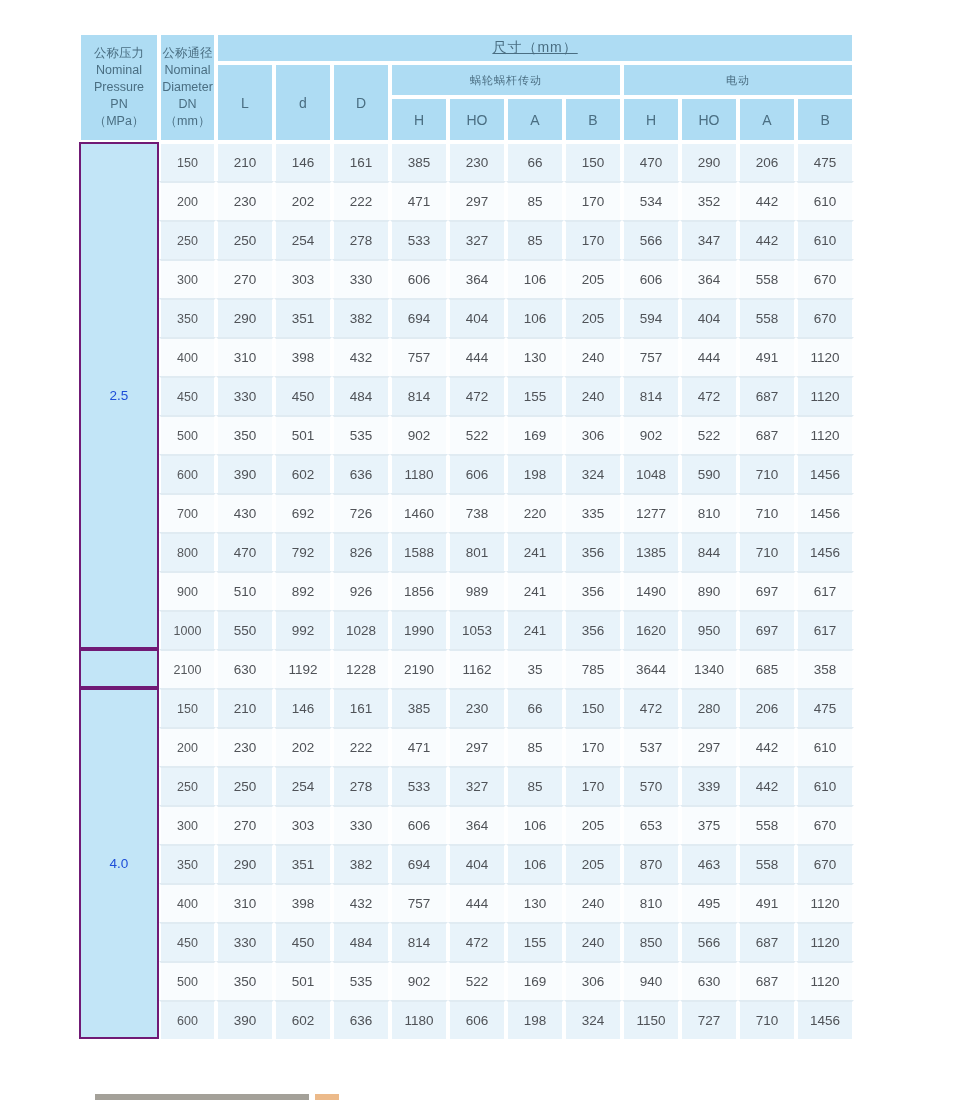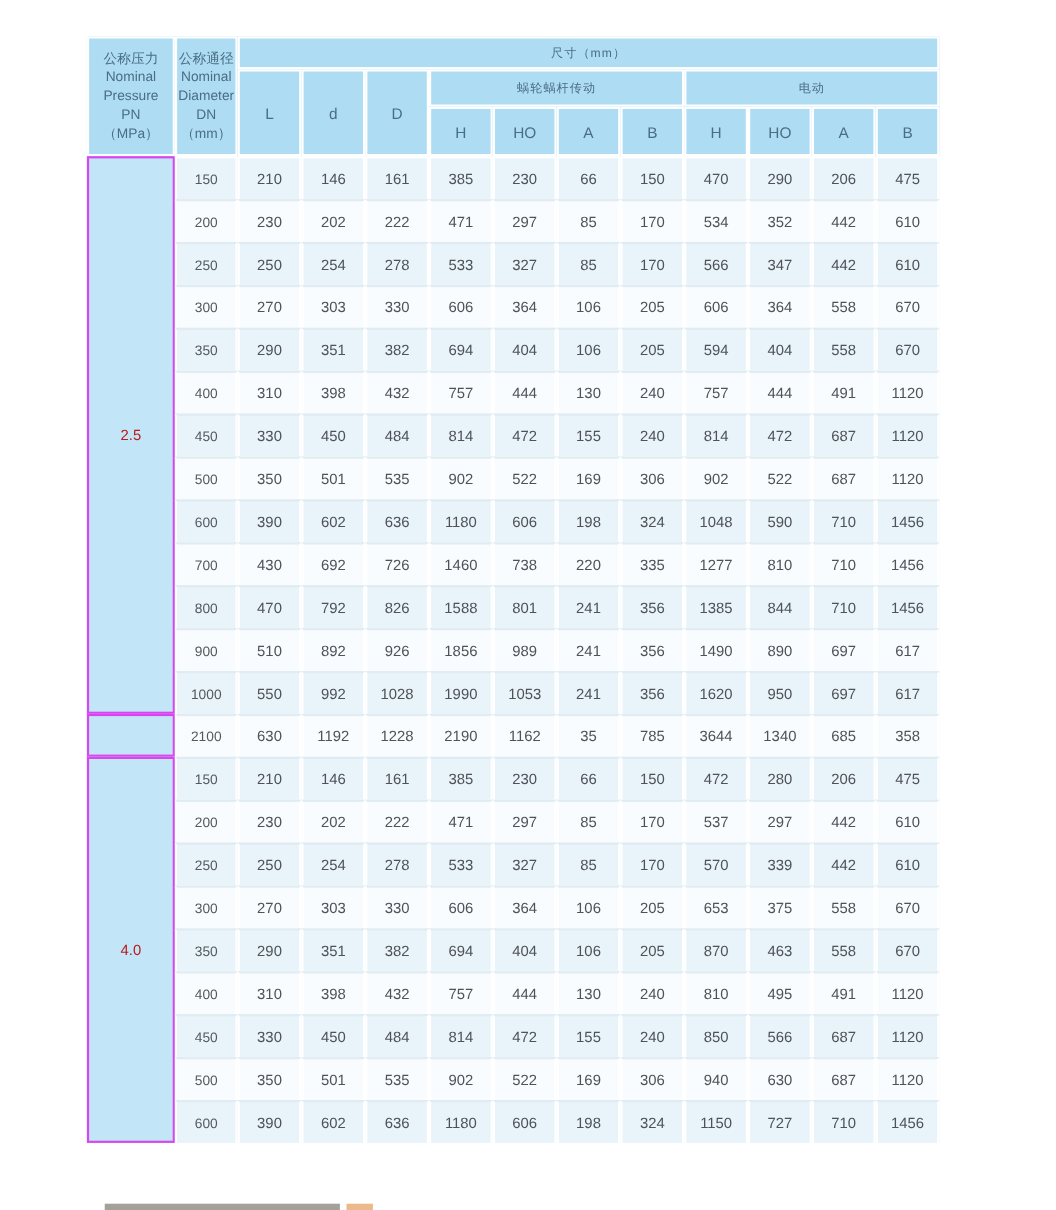--- a/index.html
+++ b/index.html
@@ -28,35 +28,35 @@
   }
   table.spec th {
     background: #aedcf3;
     border: 2px solid #ffffff;
     font-weight: normal;
     color: #4a6e82;
     text-align: center;
     vertical-align: middle;
     padding: 0;
   }
-  th.size-head   { height: 26px; font-size: 11px; letter-spacing: 1px; }
+  th.size-head   { height: 26px; font-size: 14px; letter-spacing: 1px; text-decoration: underline; }
   th.group-head  { height: 30px; font-size: 11px; letter-spacing: 1px; }
   th.dim-head    { height: 41px; font-size: 14px; }
   th.block-head  {
     font-size: 12.5px;
     line-height: 1.35;
     white-space: pre-line;
     background: #b2def3;
   }
   td.pn-cell {
     background: #c2e5f7;
-    border: 2px solid #d946ef;
+    border: 2px solid #701a75;
     text-align: center;
     vertical-align: middle;
-    color: #b91c1c;
+    color: #1d4ed8;
     font-size: 13.5px;
     padding: 0;
   }
   td.val {
     height: 37px;
     border-left: 2px solid #ffffff;
     border-right: 2px solid #ffffff;
     border-top: 2px solid #e0ebf2;
     border-bottom: 0;
     text-align: center;

